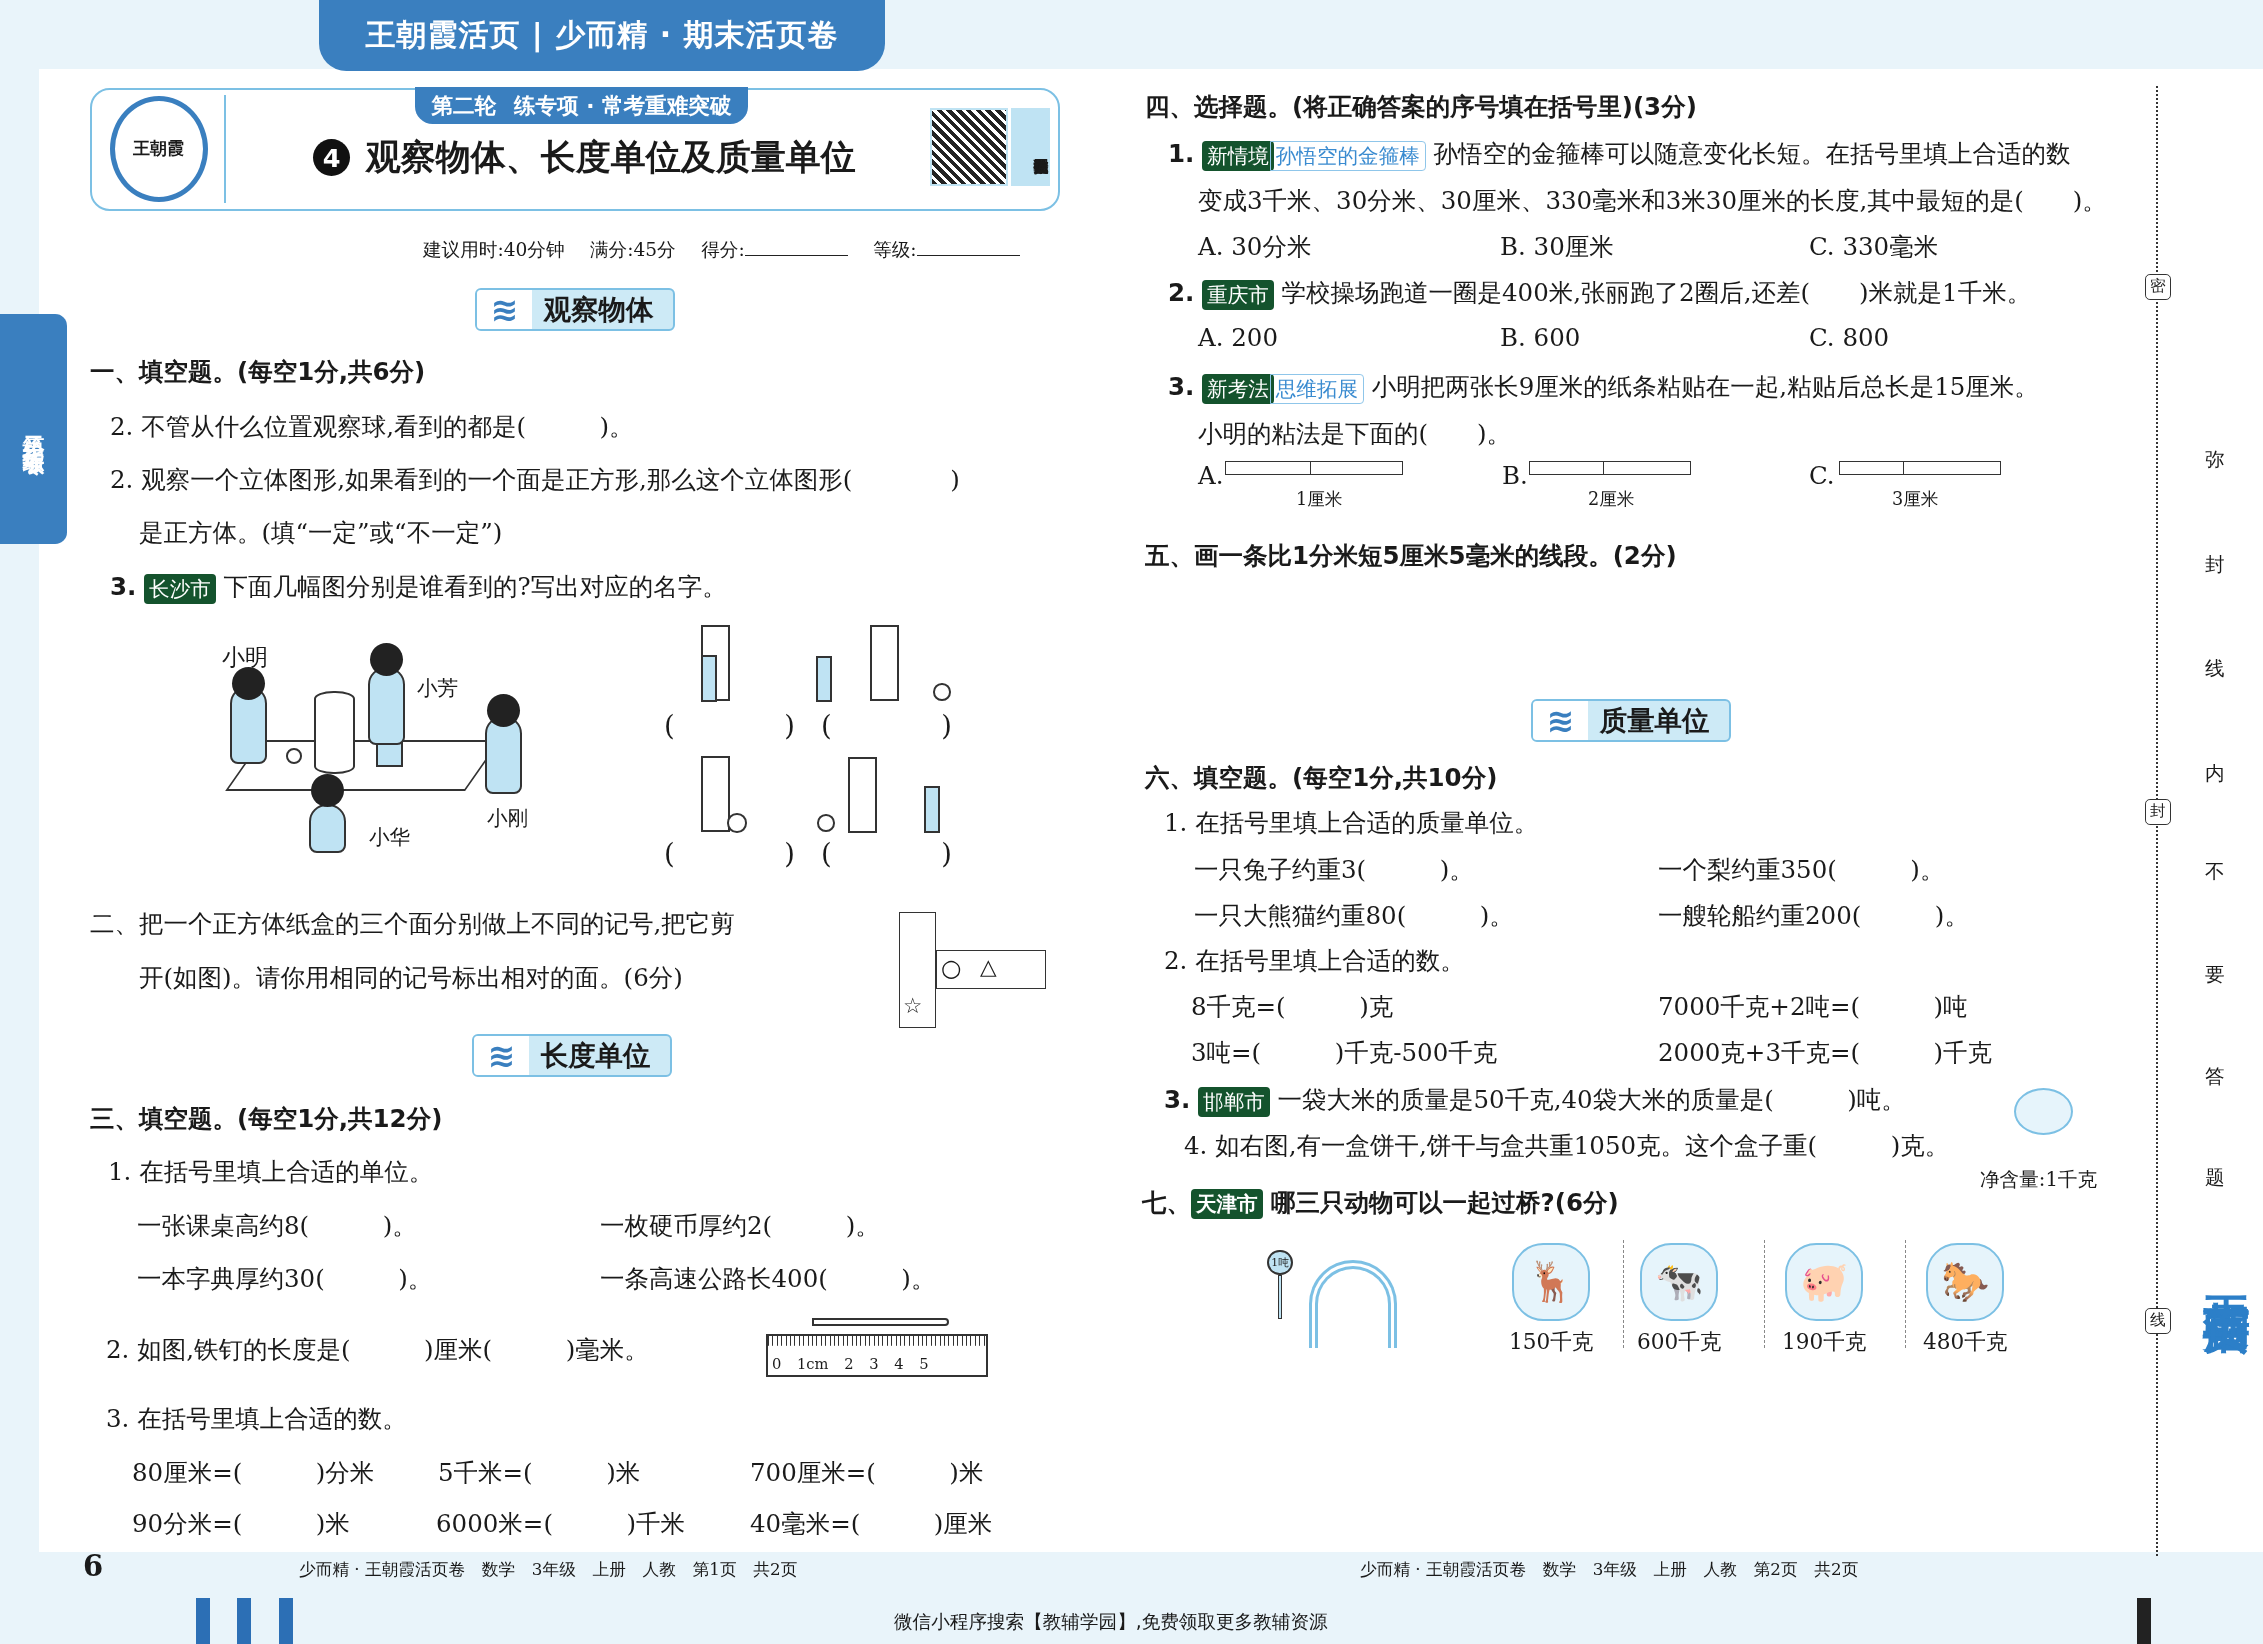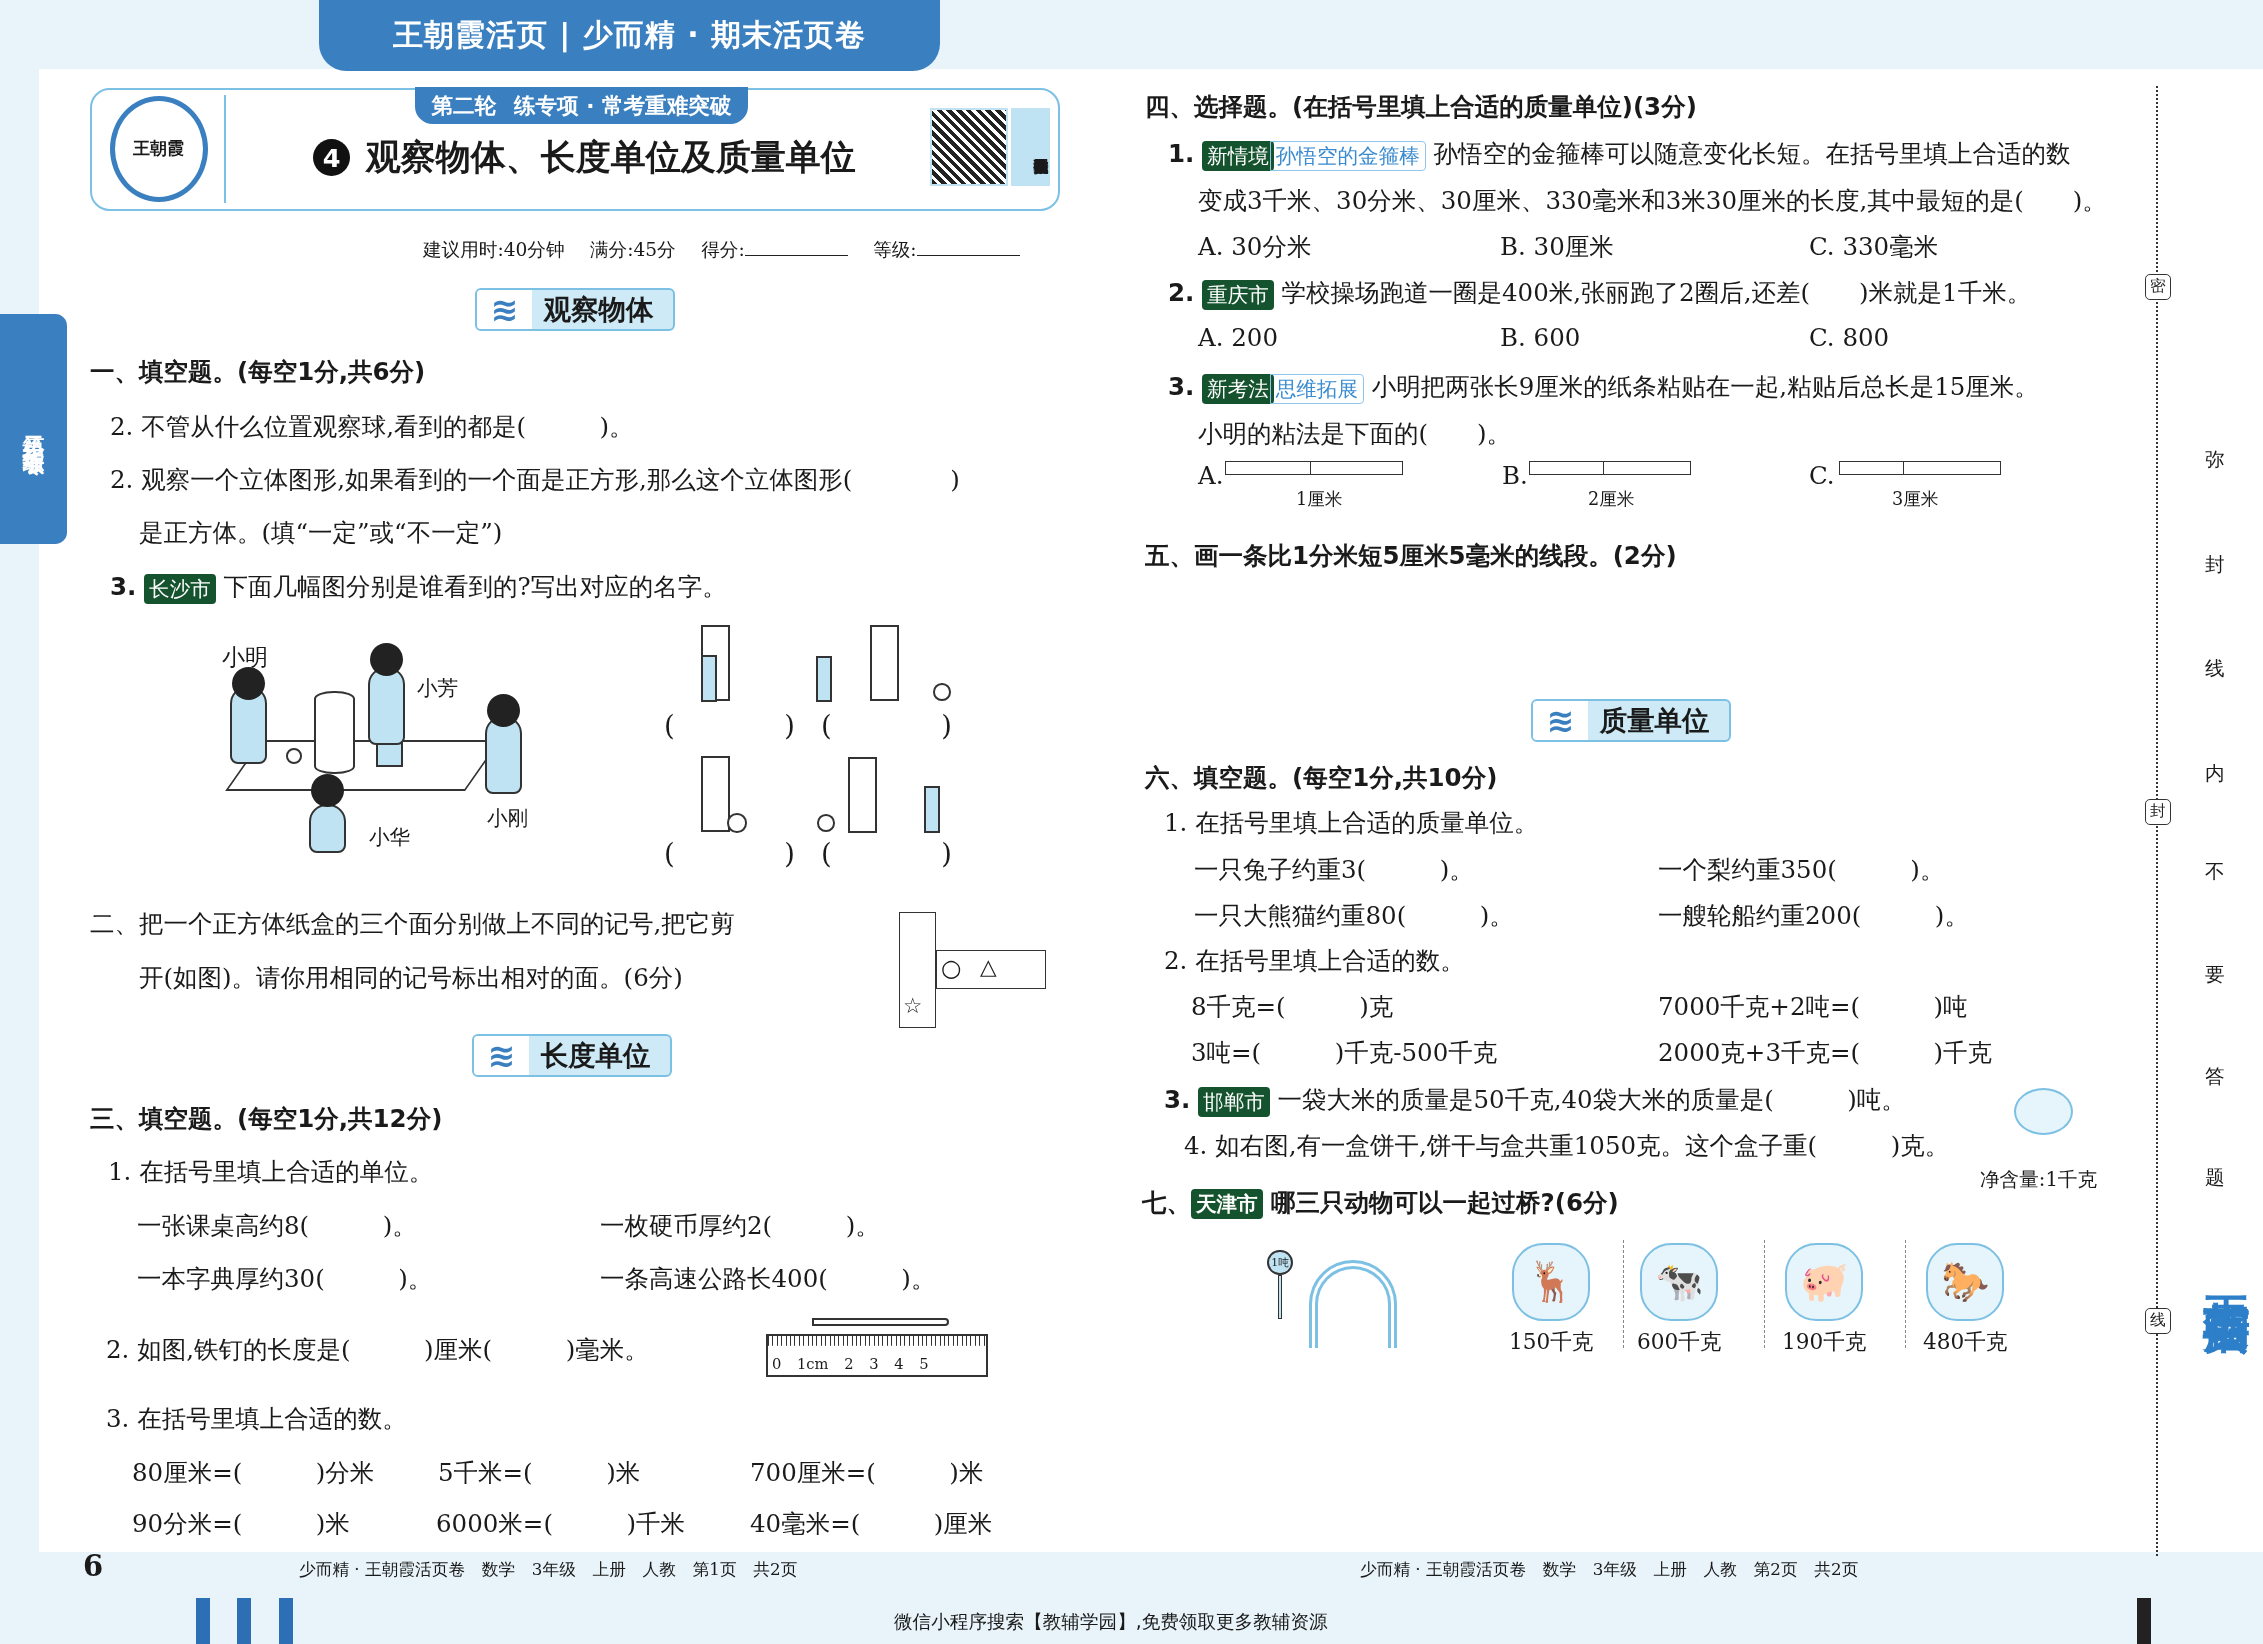--- a/index.html
+++ b/index.html
@@ -4,21 +4,21 @@
 <style>
 *{box-sizing:border-box;margin:0;padding:0}
 html,body{width:2263px;height:1645px;overflow:hidden;background:#fff}
 body{position:relative;font-family:"DejaVu Serif","Liberation Serif",serif;color:#1a1a1a}
 .abs{position:absolute}
 .wave-top,.wave-bot{position:absolute;left:0;width:2263px;overflow:hidden}
 .wave-top{top:0;height:69px;background:#e9f4fa}
 .wave-bot{bottom:0;height:93px;background:#e9f4fa}
 .wave-left{position:absolute;left:0;top:0;width:39px;height:1645px;background:#e9f4fa}
 .sans{font-family:"DejaVu Sans","Liberation Sans",sans-serif}
-.banner{position:absolute;left:319px;top:0;width:621px;height:71px;background:#3a7fbf;border-radius:0 0 27.4px 27.4px;color:#fff;font-size:30px;font-weight:bold;display:flex;align-items:center;justify-content:center;letter-spacing:1px}
+.banner{position:absolute;left:319px;top:0;width:566px;height:71px;background:#3a7fbf;border-radius:0 0 27.4px 27.4px;color:#fff;font-size:30px;font-weight:bold;display:flex;align-items:center;justify-content:center;letter-spacing:1px}
 .titlebox{position:absolute;left:90px;top:88px;width:970px;height:123px;border:2.9px solid #7cc0e4;border-radius:19.6px;background:#fff}
 .logo{position:absolute;left:17.6px;top:5.9px;width:98px;height:106px;border-radius:50%;border:5.9px solid #3a7fbf;display:flex;align-items:center;justify-content:center;font-size:17px;font-weight:bold;color:#1a1a1a;background:#fff}
 .logo-sep{position:absolute;left:132px;top:4.9px;width:2px;height:108px;background:#7cc0e4}
 .subbanner{position:absolute;left:323px;top:-2.9px;width:333px;height:37px;background:#3a7fbf;border-radius:0 0 17.6px 17.6px;color:#fff;font-size:21.6px;font-weight:bold;display:flex;align-items:center;justify-content:center;gap:17.6px}
 .main-title{position:absolute;left:221px;top:44px;font-size:35px;font-weight:bold;display:flex;align-items:center;gap:15.7px}
 .num-circle{width:37px;height:37px;border-radius:50%;background:#111;color:#fff;font-size:25.5px;display:inline-flex;align-items:center;justify-content:center}
 .qr{position:absolute;left:838px;top:17.6px;width:78px;height:78px;background:repeating-linear-gradient(45deg,#222 0 3.9px,#fff 3.9px 6.9px),#fff;border:2.9px solid #bfe3f3}
 .qr-text{position:absolute;left:919px;top:17.6px;width:39px;height:78px;background:#bfe3f3;font-size:14.7px;font-weight:bold;line-height:18.6px;text-align:center;writing-mode:vertical-rl}
 .meta{position:absolute;left:423px;top:237px;font-size:18.6px;display:flex;gap:25.5px}
 .blank-line{display:inline-block;border-bottom:1.5px solid #222;width:103px;height:17.6px}
@@ -178,21 +178,21 @@
 <div class="t" style="left:132px;top:1507px">90分米=(　　　)米</div>
 <div class="t" style="left:436px;top:1507px">6000米=(　　　)千米</div>
 <div class="t" style="left:750px;top:1507px">40毫米=(　　　)厘米</div>
 
 <div class="pg6">6</div>
 <div class="footer" style="left:299px;top:1558px">少而精 · 王朝霞活页卷　数学　3年级　上册　人教　第1页　共2页</div>
 <div class="bars" style="left:196px"></div>
 <div class="bars" style="left:237px"></div>
 <div class="bars" style="left:279px"></div>
 
-<div class="h" style="left:1145px;top:90px">四、选择题。(在括号里填上合适的质量单位)(3分)</div>
+<div class="h" style="left:1145px;top:90px">四、选择题。(将正确答案的序号填在括号里)(3分)</div>
 <div class="t" style="left:1168px;top:137px">
   <span class="qn">1.</span>
   <span class="tag">新情境</span><span class="tag2">孙悟空的金箍棒</span>
   <span>孙悟空的金箍棒可以随意变化长短。在括号里填上合适的数</span>
 </div>
 <div class="t" style="left:1198px;top:184px">变成3千米、30分米、30厘米、330毫米和3米30厘米的长度,其中最短的是(　　)。</div>
 <div class="t" style="left:1198px;top:230px">A. 30分米</div>
 <div class="t" style="left:1500px;top:230px">B. 30厘米</div>
 <div class="t" style="left:1809px;top:230px">C. 330毫米</div>
 

